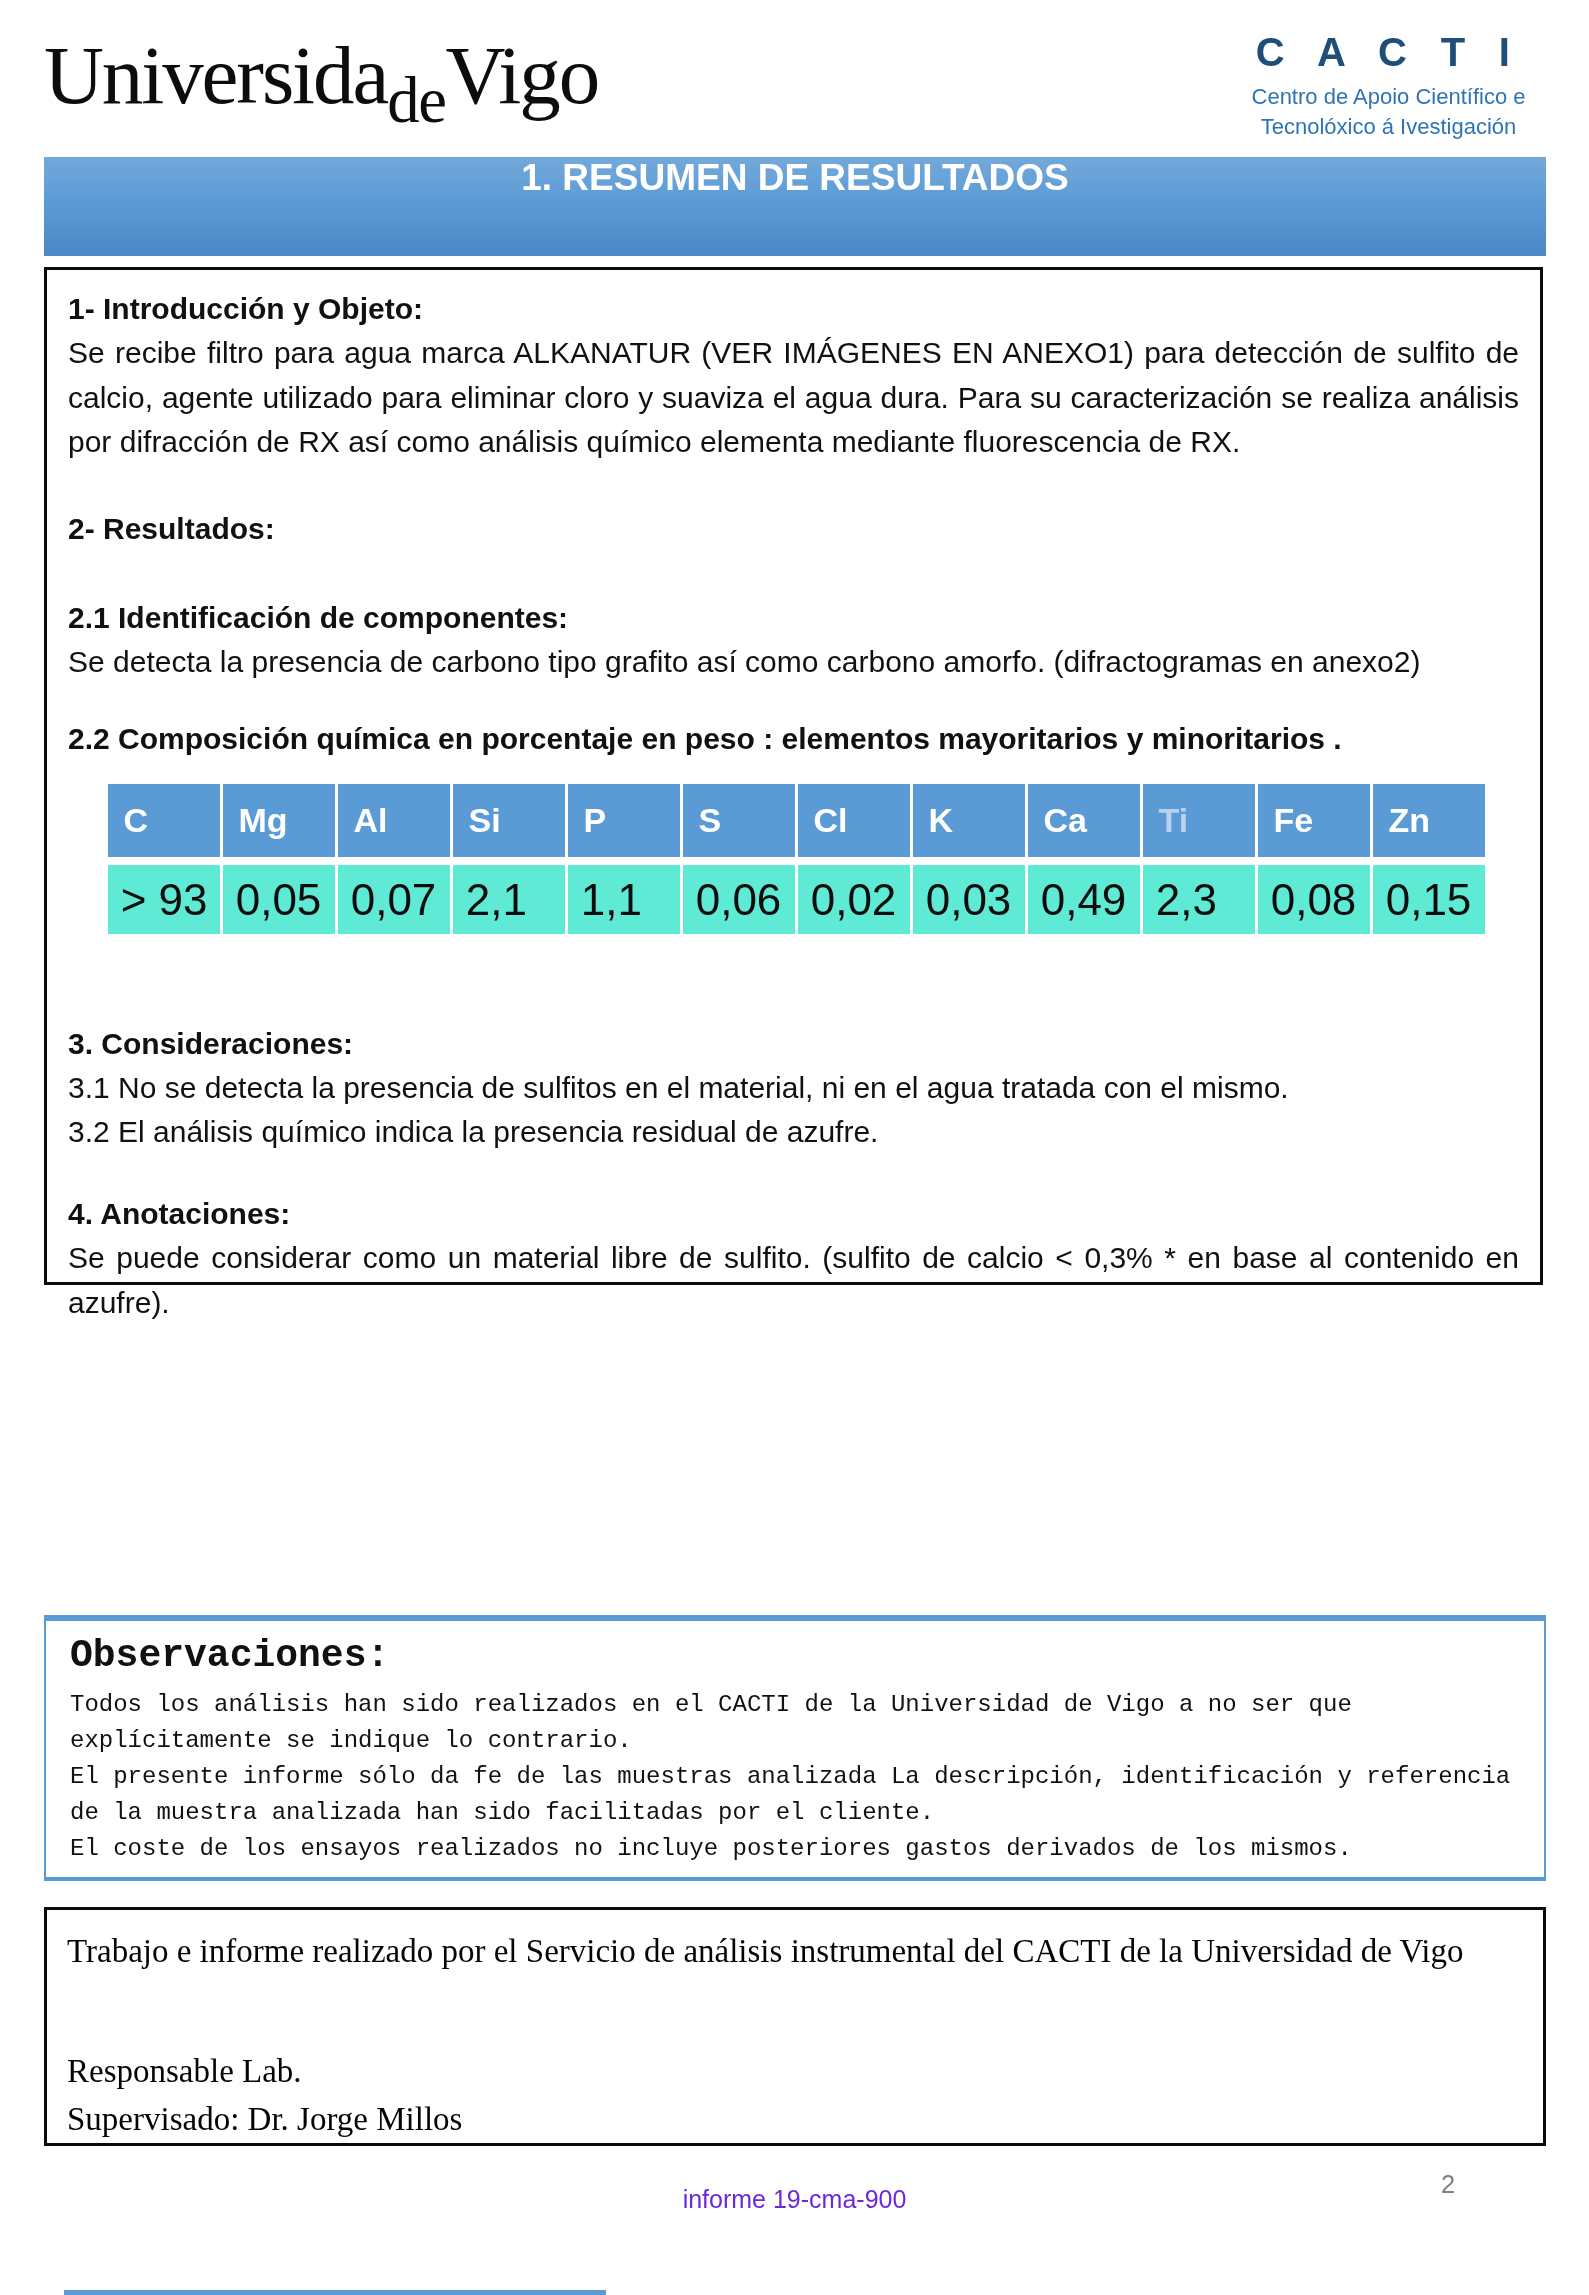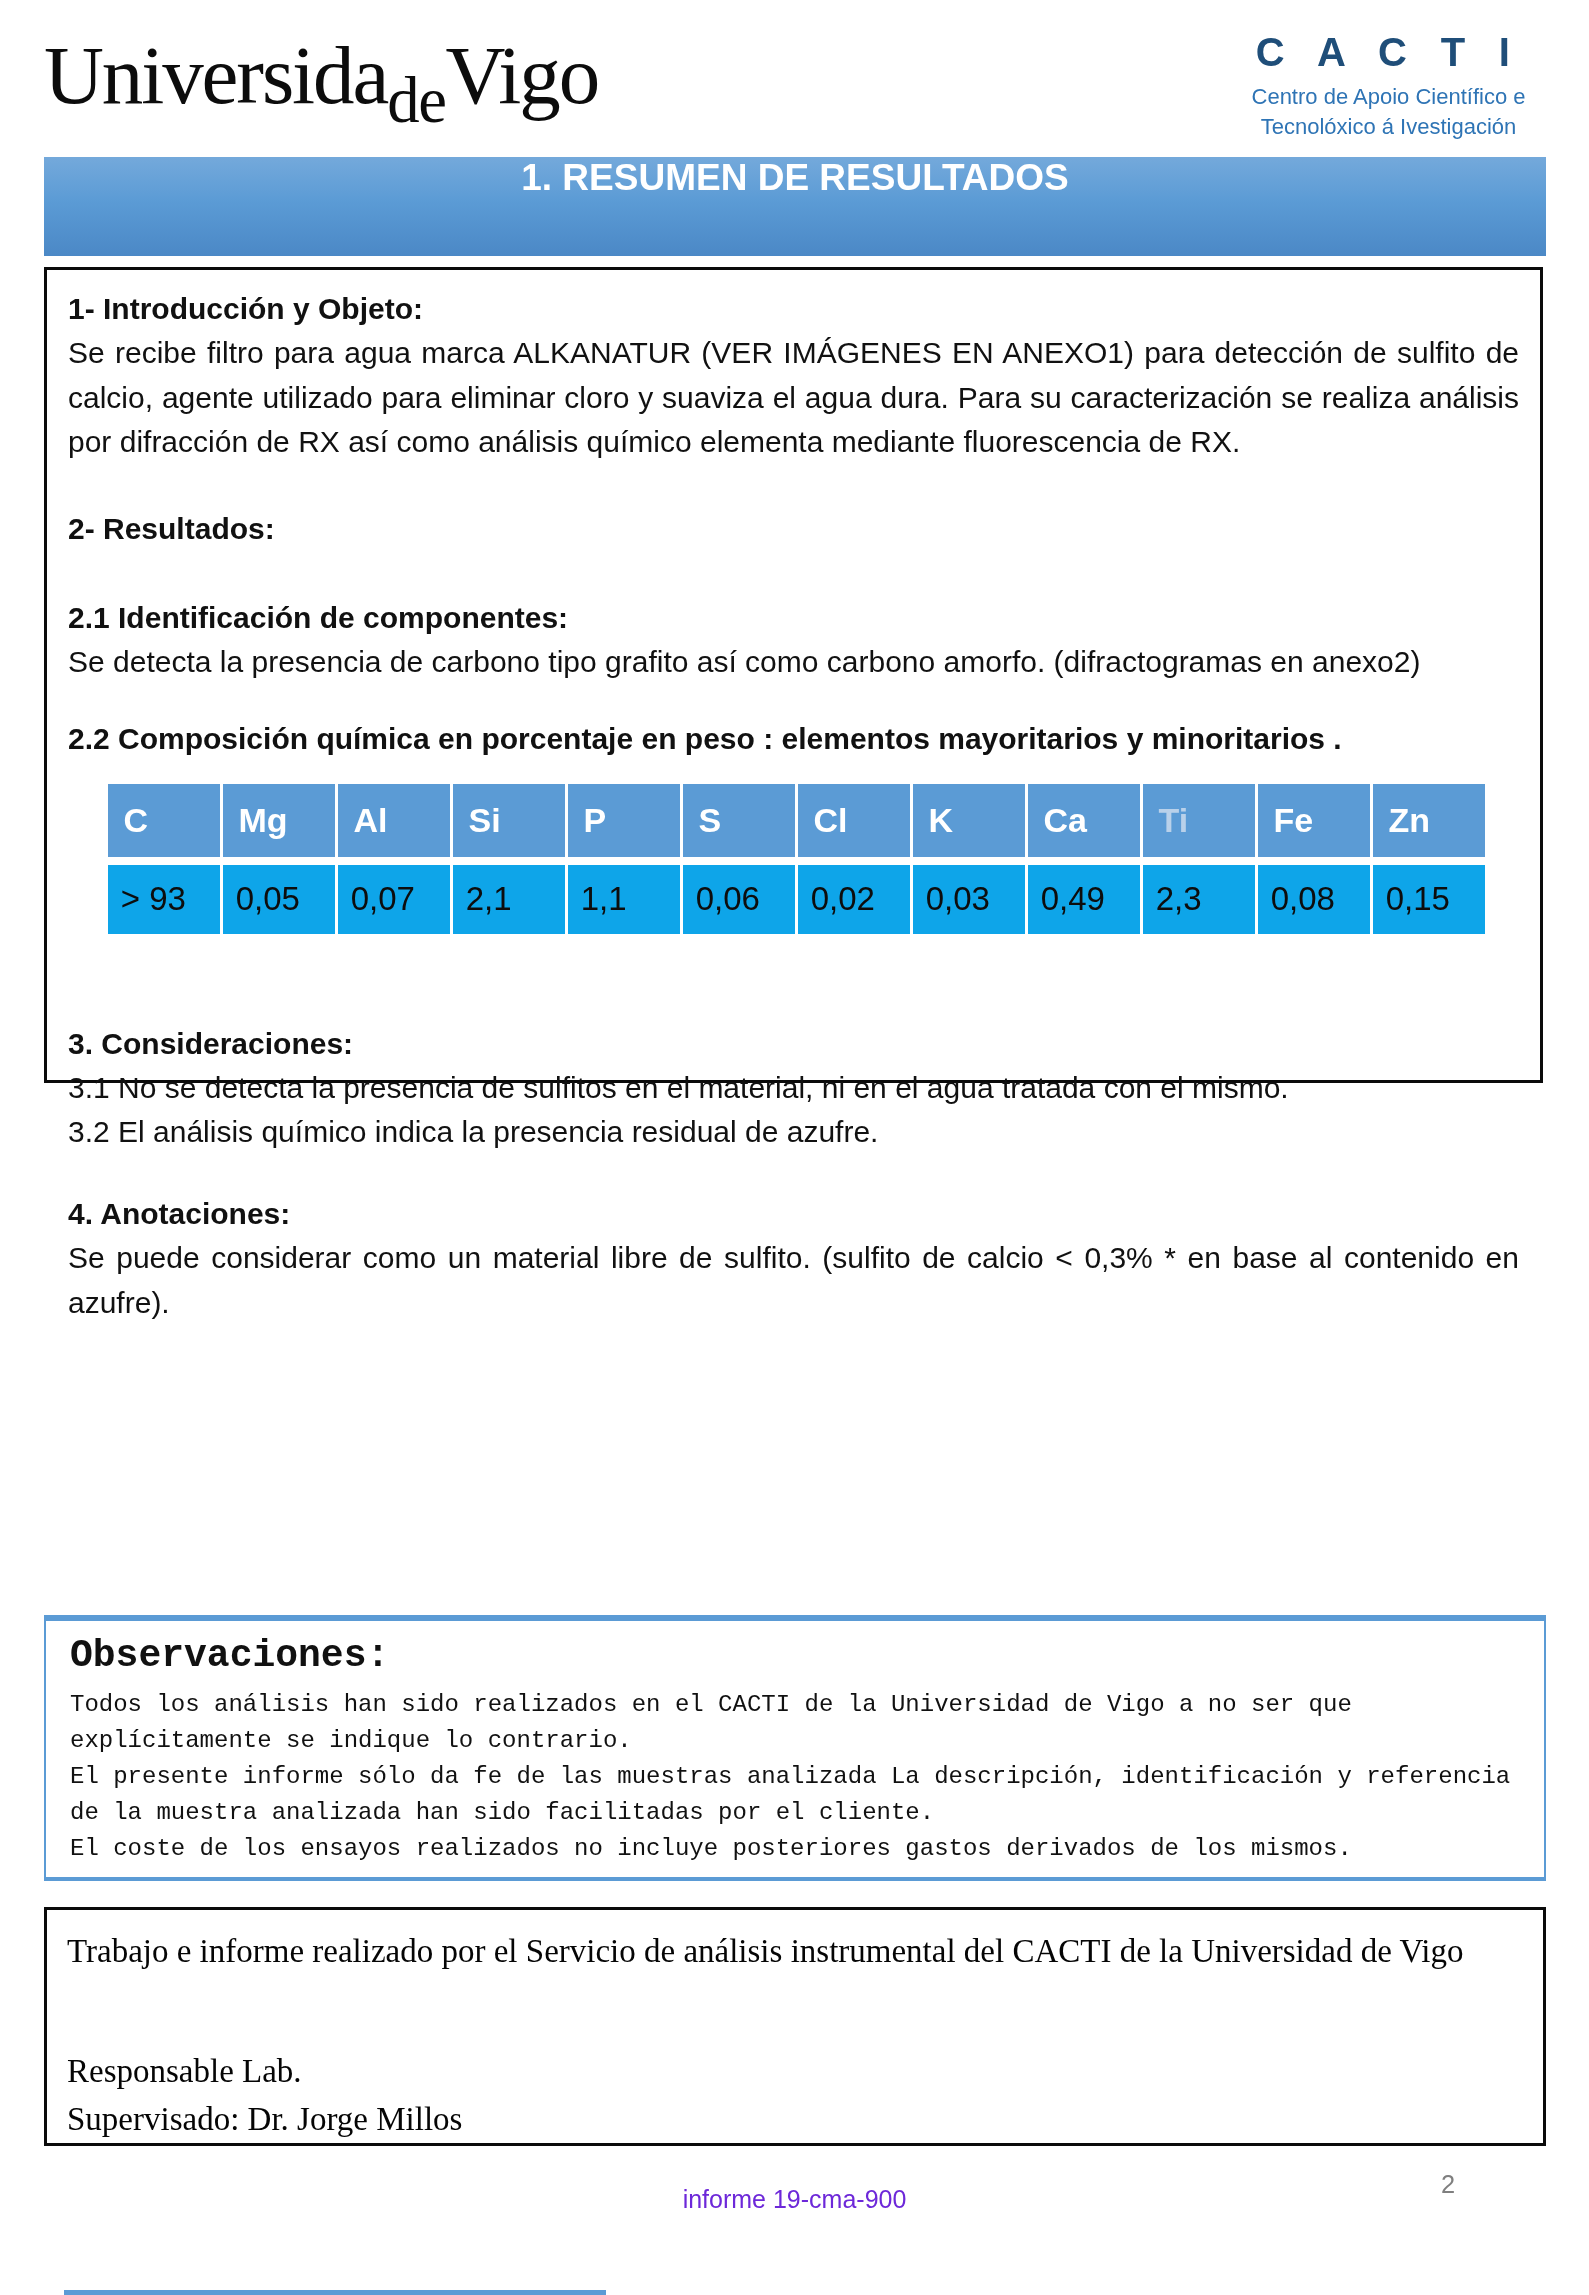--- a/index.html
+++ b/index.html
@@ -43,21 +43,21 @@
     position:absolute; left:44px; top:157px; width:1502px; height:99px;
     background:linear-gradient(to bottom, #74a9db 0%, #5b9bd5 45%, #4b88c6 100%);
     display:flex; align-items:flex-start; justify-content:center;
   }
   .banner-title {
     color:#ffffff; font-weight:bold; font-size:37px; letter-spacing:0px;
   }
 
   
   .main-box {
-    position:absolute; left:44px; top:267px; width:1499px; height:816px;
+    position:absolute; left:44px; top:267px; width:1499px; height:1018px;
     border:3.5px solid #0a0a0a;
     padding:10px 21px 0 21px;
     font-size:30px; line-height:1.48;
   }
   .main-box .h { font-weight:bold; }
   .justify { text-align:justify; }
   .h1-heading { margin-top:7px; }
   .s2-heading  { margin-top:42px; }
   .s21-heading { margin-top:45px; }
   .s22-heading { margin-top:32.5px; }
@@ -70,22 +70,22 @@
     width:1383px; table-layout:fixed;
     border-collapse:separate; border-spacing:3.5px 8.5px;
   }
   table.comp th {
     background:#5b9bd5; color:#ffffff;
     height:73px; font-size:34px; font-weight:bold;
     text-align:left; padding-left:15.5px; vertical-align:middle;
   }
   table.comp th.muted { color:#b9d1ea; }
   table.comp td {
-    background:#0ea5e9; color:#0d0d0d;
-    height:69px; font-size:33px;
+    background:#5eead4; color:#0d0d0d;
+    height:69px; font-size:44px;
     text-align:left; padding-left:12.7px; vertical-align:middle;
   }
 
   
   .obs-box {
     position:absolute; left:44px; top:1615px; width:1502px; height:266px;
     border:2.8px solid #5b9bd5; border-top-width:6.4px; border-bottom-width:4.2px;
     padding:8.5px 24px 0 24px;
     font-family:Liberation Mono, monospace;
   }

